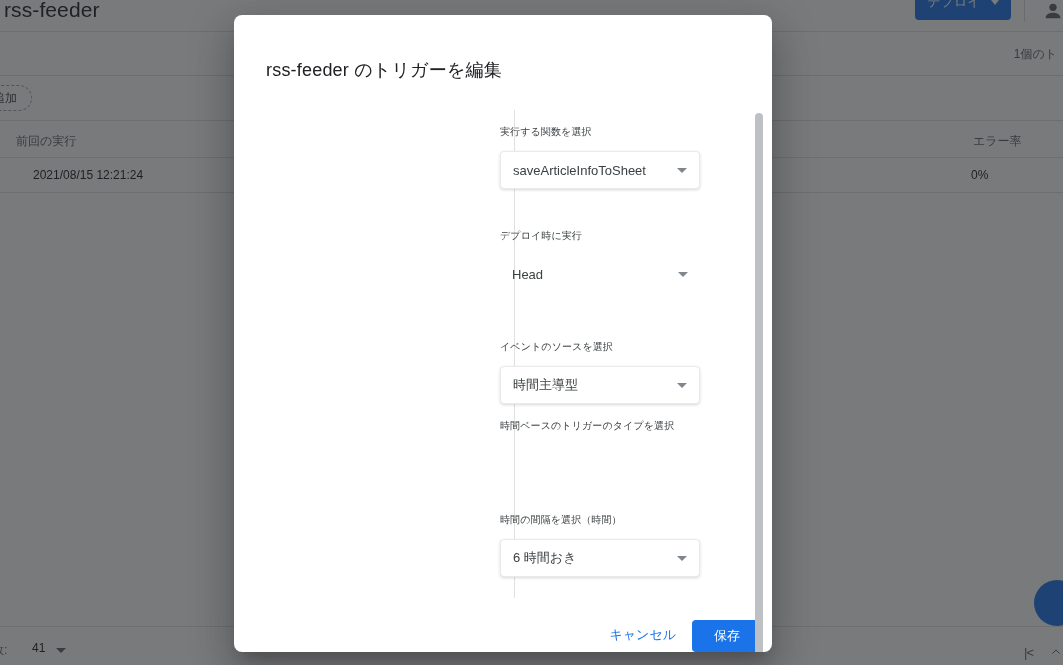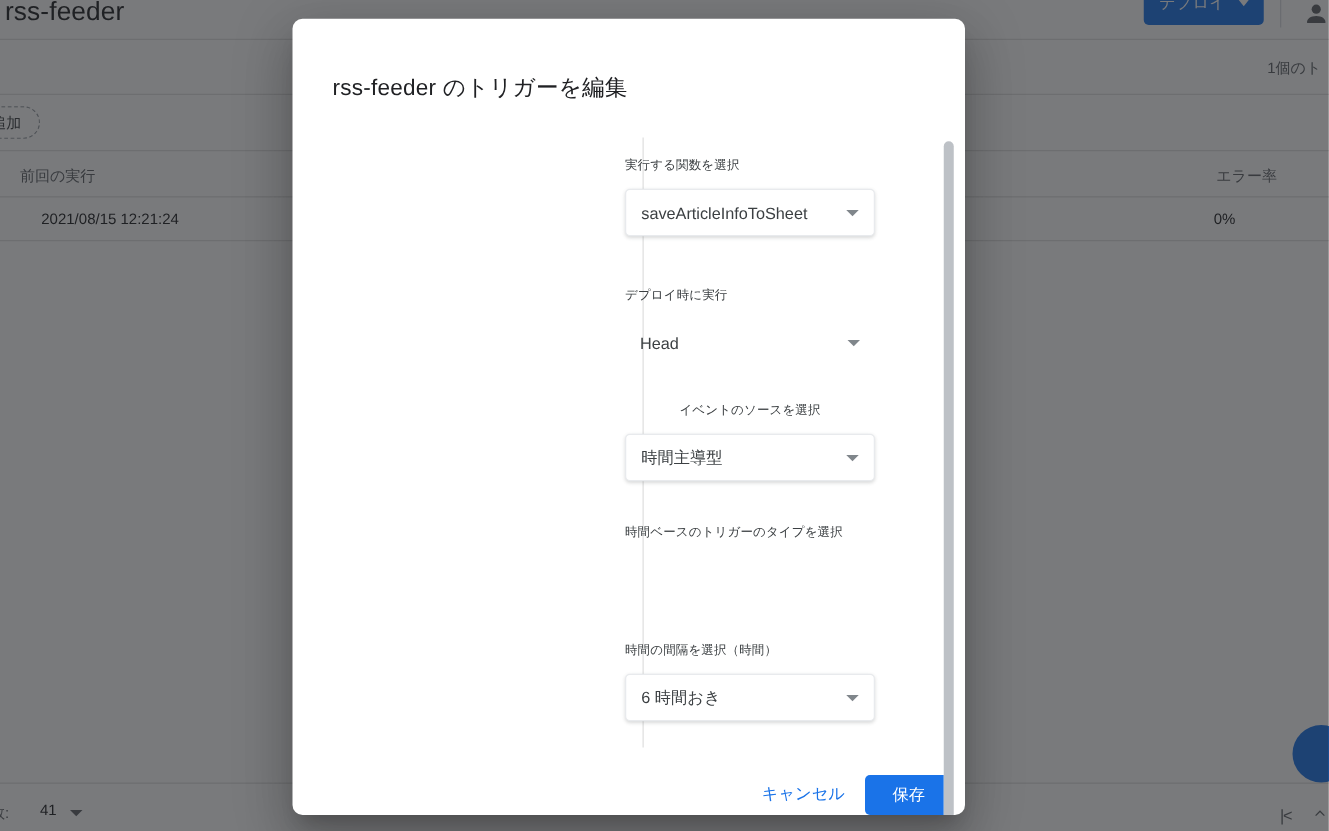--- a/index.html
+++ b/index.html
@@ -164,21 +164,21 @@
     position: absolute; right: 12px; top: 50%;
     margin-top: -2px;
     width: 0; height: 0;
     border-left: 5px solid transparent; border-right: 5px solid transparent;
     border-top: 5px solid #80868b;
   }
 
   
   #grp-function  { left: 266px; top: 25px; }
   #grp-deploy    { left: 266px; top: 129px; }
-  #grp-source    { left: 266px; top: 221px; text-align: center; }
+  #grp-source    { left: 266px; top: 240px; }
   #grp-trigtype  { left: 266px; top: 319px; }
   #grp-interval  { left: 266px; top: 413px; }
   
   #grp-notify    { left: 557px; top: 25px; }
 
   #notify-header { display: flex; align-items: center; gap: 30px; margin-bottom: 12px; }
   #notify-header .field-label { margin-bottom: 0; }
 
   #dialog-footer {
     position: absolute; left: 0; bottom: 0;

